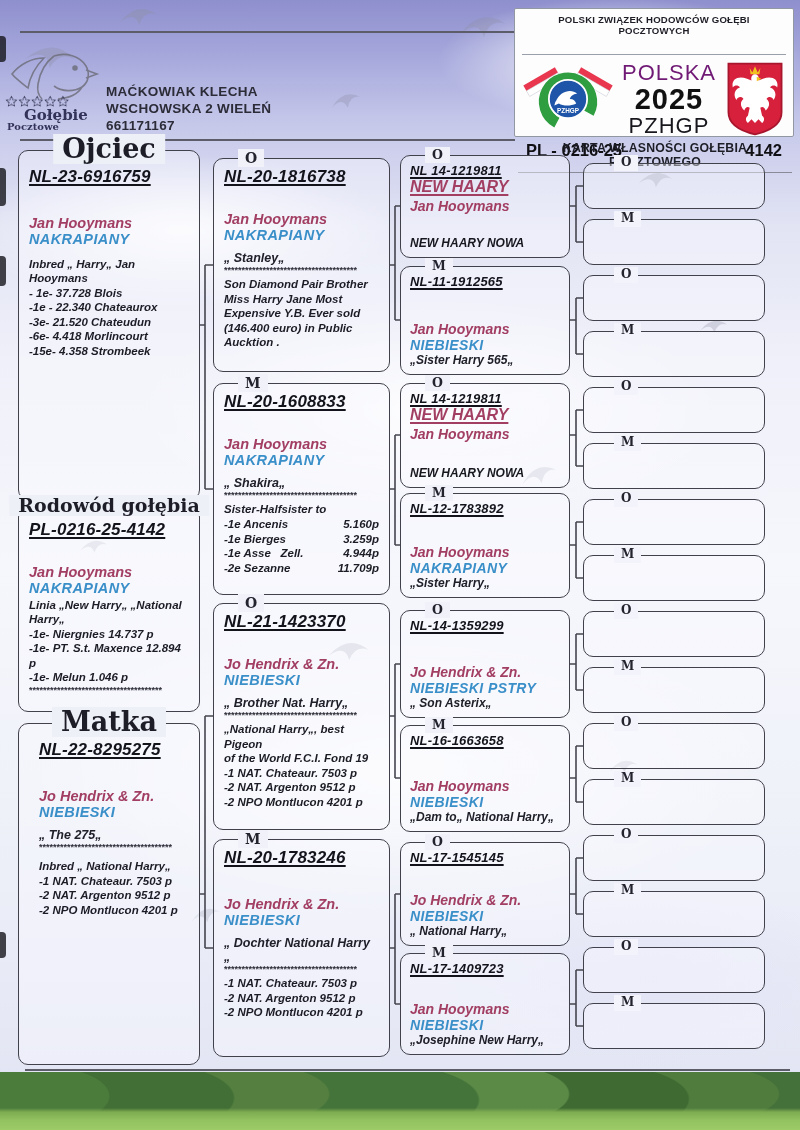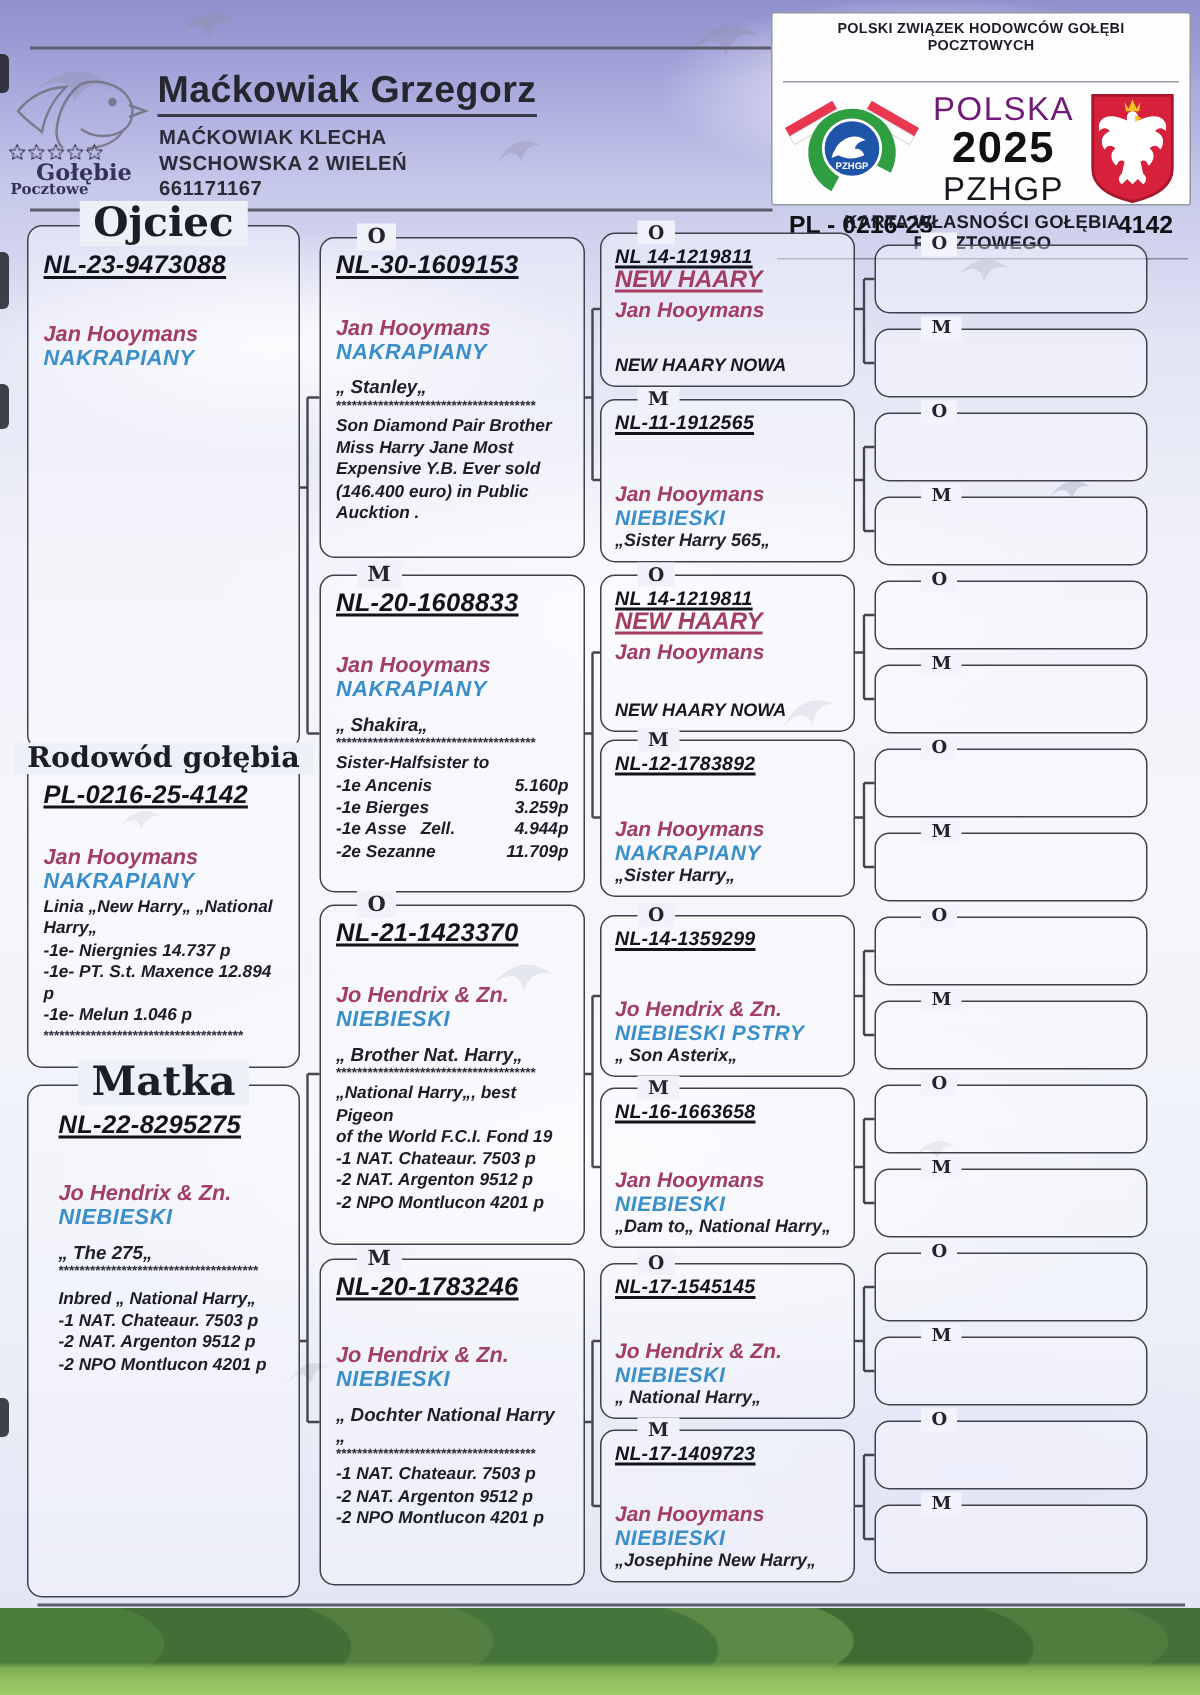--- a/index.html
+++ b/index.html
@@ -128,21 +128,20 @@
       <circle cx="71" cy="18" r="2" fill="#70707e"></circle>
       <path d="M50,6 C42,12 36,22 34,34 C33,40 34,45 38,49"></path>
       <path d="M78,37 C74,44 66,48 54,49"></path>
       <path d="M8,24 C16,14 28,8 40,8 C32,16 26,26 24,38 C19,34 12,29 8,24 Z"></path>
     </g>
   </svg>
   <div class="logo-stars" data-bind="header.logo.stars">✩✩✩✩✩</div>
   <div class="logo-t1" data-bind="header.logo.line1">Gołębie</div>
   <div class="logo-t2" data-bind="header.logo.line2">Pocztowe</div>
 
-  <div class="owner-name" data-bind="header.owner_name">Maćkowiak Grzegorz</div>
   <div class="addr" style="top:84px;" data-bind="header.breeder_line">MAĆKOWIAK KLECHA</div>
   <div class="addr" style="top:101px;" data-bind="header.address">WSCHOWSKA 2 WIELEŃ</div>
   <div class="addr" style="top:118px;" data-bind="header.phone">661171167</div>
 
   <div class="rule" style="left:20px;top:139px;width:495px;"></div>
 
   <div class="stamp">
     <div class="stamp-fed" data-bind="stamp.federation">POLSKI ZWIĄZEK HODOWCÓW GOŁĘBI POCZTOWYCH</div>
     <div class="stamp-mid">
       <svg width="92" height="82" viewBox="0 0 100 90">
@@ -193,24 +192,31 @@
       M570 545 H576 M576 522 V578 M576 522 H583 M576 578 H583
       M570 664 H576 M576 634 V690 M576 634 H583 M576 690 H583
       M570 778 H576 M576 746 V802 M576 746 H583 M576 802 H583
       M570 894 H576 M576 858 V914 M576 858 H583 M576 914 H583
       M570 1004 H576 M576 970 V1026 M576 970 H583 M576 1026 H583"></path>
   </svg>
 
   <div class="pbox" style="left:18px;top:150px;width:182px;height:350px;">
     <div class="btitle" data-bind="pedigree.father.title">Ojciec</div>
     <div style="height:8px;"></div>
-    <div class="ring" data-bind="pedigree.father.ring">NL-23-9473088</div>
+    <div class="ring" data-bind="pedigree.father.ring">NL-23-6916759</div>
     <div class="gap26"></div>
     <div class="breeder" data-bind="pedigree.father.breeder">Jan Hooymans</div>
     <div class="colorword" data-bind="pedigree.father.color">NAKRAPIANY</div>
+    <div class="notes" style="margin-top:10px;" data-bind="pedigree.father.notes">Inbred „ Harry„ Jan
+Hooymans
+- 1e- 37.728 Blois
+-1e - 22.340 Chateaurox
+-3e- 21.520 Chateudun
+-6e- 4.418 Morlincourt
+-15e- 4.358 Strombeek</div>
   </div>
 
   <div class="pbox" style="left:18px;top:507px;width:182px;height:205px;">
     <div class="btitle small" data-bind="pedigree.subject.title">Rodowód gołębia</div>
     <div style="height:4px;"></div>
     <div class="ring" data-bind="pedigree.subject.ring">PL-0216-25-4142</div>
     <div class="gap22"></div>
     <div class="breeder" data-bind="pedigree.subject.breeder">Jan Hooymans</div>
     <div class="colorword" data-bind="pedigree.subject.color">NAKRAPIANY</div>
     <div class="notes" style="margin-top:2px;" data-bind="pedigree.subject.notes">Linia „New Harry„ „National
@@ -231,21 +237,21 @@
     <div class="pname" data-bind="pedigree.mother.name">„ The 275„</div>
     <div class="starsrow" data-bind="ui.stars_divider">**************************************</div>
     <div class="notes" style="margin-top:8px;" data-bind="pedigree.mother.notes">Inbred „ National Harry„
 -1 NAT. Chateaur.  7503 p
 -2 NAT. Argenton  9512 p
 -2 NPO Montlucon 4201 p</div>
   </div>
 
   <div class="pbox" style="left:213px;top:158px;width:177px;height:214px;">
     <span class="blabel" data-bind="pedigree.gen2.0.label">O</span>
-    <div class="ring" data-bind="pedigree.gen2.0.ring">NL-30-1609153</div>
+    <div class="ring" data-bind="pedigree.gen2.0.ring">NL-20-1816738</div>
     <div class="gap22"></div>
     <div class="breeder" data-bind="pedigree.gen2.0.breeder">Jan Hooymans</div>
     <div class="colorword" data-bind="pedigree.gen2.0.color">NAKRAPIANY</div>
     <div class="pname" data-bind="pedigree.gen2.0.name">„ Stanley„</div>
     <div class="starsrow" data-bind="ui.stars_divider">**************************************</div>
     <div class="notes" data-bind="pedigree.gen2.0.notes">Son Diamond Pair Brother
 Miss Harry Jane Most
 Expensive Y.B. Ever sold
 (146.400 euro) in Public
 Aucktion .</div>

